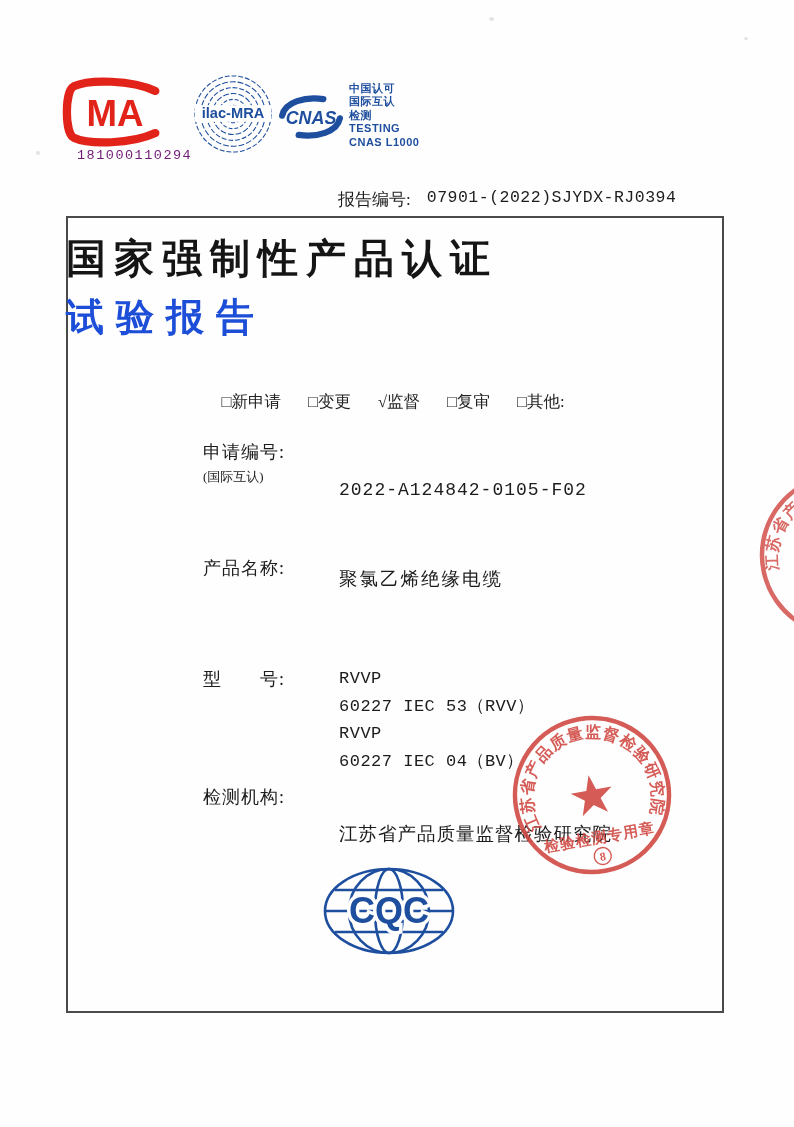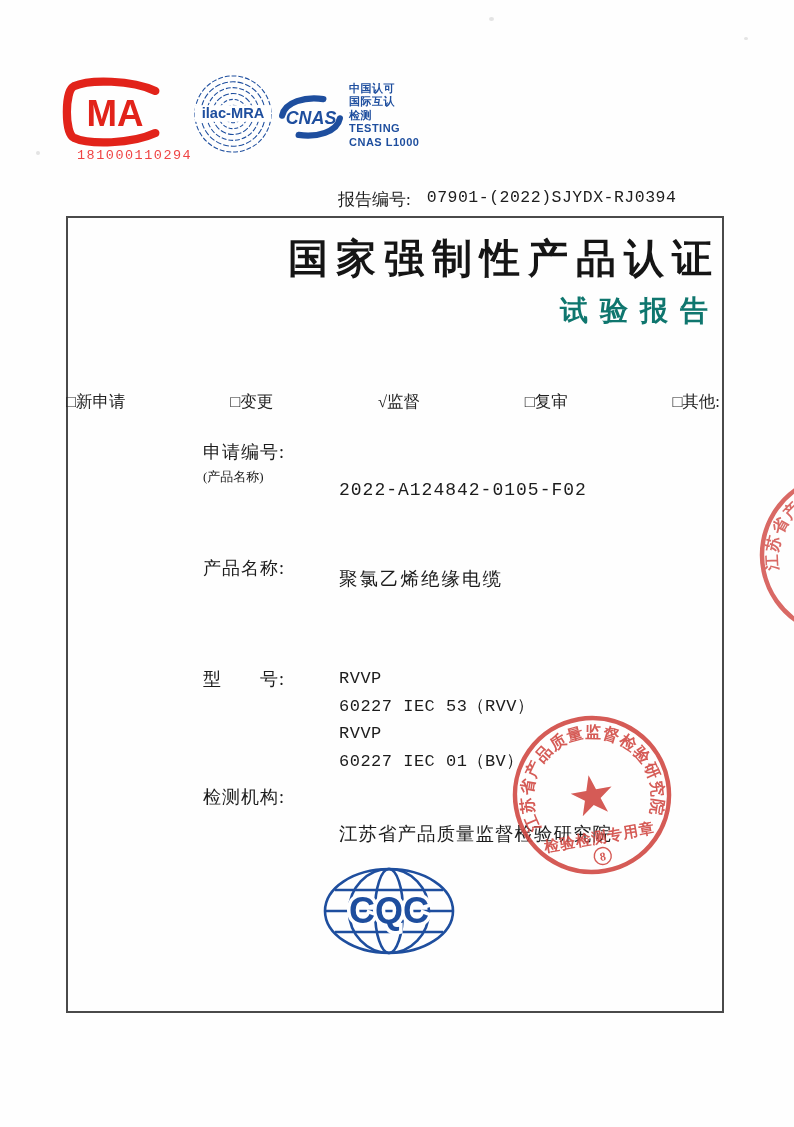--- a/index.html
+++ b/index.html
@@ -3,39 +3,39 @@
 <meta charset="utf-8">
 <style>
   html,body{margin:0;padding:0;}
   body{width:794px;height:1127px;background:#ffffff;overflow:hidden;position:relative;
        font-family:"Liberation Serif","DejaVu Serif",serif;color:#1d1d1d;}
   .page{position:absolute;inset:0;background:#fefefe;overflow:hidden;}
 
   
   .logo-cma{position:absolute;left:60px;top:76px;width:110px;height:72px;}
   .cma-number{position:absolute;left:77px;top:148px;font-family:"Liberation Mono","DejaVu Sans Mono",monospace;
-              font-size:13.5px;letter-spacing:1.5px;color:#ef4444;}
+              font-size:13.5px;letter-spacing:1.5px;color:#701a75;}
   .logo-ilac{position:absolute;left:192px;top:73px;width:82px;height:82px;}
   .logo-cnas{position:absolute;left:278px;top:90px;width:66px;height:54px;}
   .accred{position:absolute;left:349px;top:82px;color:#1e4e9e;font-family:"Liberation Sans","DejaVu Sans",sans-serif;
           font-weight:bold;font-size:11px;line-height:13.4px;letter-spacing:.5px;}
 
   
   .report-no{position:absolute;left:338px;top:188px;font-size:17px;display:flex;gap:16px;white-space:nowrap;}
   .report-no .num{font-family:"Liberation Mono","DejaVu Sans Mono",monospace;font-size:16.5px;letter-spacing:.5px;}
 
   
   .cert-box{position:absolute;left:66px;top:216px;width:654px;height:793px;border:2px solid #4a4a4a;background:transparent;}
 
-  .title1{position:absolute;left:66px;top:231px;width:654px;text-align:right;font-size:40px;
+  .title1{position:absolute;left:66px;top:231px;width:654px;text-align:left;font-size:40px;
           font-weight:600;letter-spacing:8px;color:#151515;}
-  .title2{position:absolute;left:66px;top:292px;width:654px;text-align:right;font-size:28px;
-          font-weight:600;letter-spacing:12px;color:#0f766e;}
+  .title2{position:absolute;left:66px;top:292px;width:654px;text-align:left;font-size:38px;
+          font-weight:600;letter-spacing:12px;color:#1d4ed8;}
 
-  .checkbox-row{position:absolute;left:66px;top:391px;width:654px;display:flex;justify-content:space-between;
+  .checkbox-row{position:absolute;left:66px;top:391px;width:654px;display:flex;justify-content:center;
                 gap:27px;font-size:16.5px;color:#222;white-space:nowrap;}
 
   .field-label{position:absolute;left:203px;font-size:18px;letter-spacing:1px;color:#1c1c1c;}
   .sub-label{position:absolute;left:203px;font-size:13px;color:#1c1c1c;}
   .field-value{position:absolute;left:339px;color:#1c1c1c;margin-top:35px;}
   .mono{font-family:"Liberation Mono","DejaVu Sans Mono",monospace;}
   .v-app{top:445px;font-size:18px;letter-spacing:1px;}
   .v-product{top:531px;font-size:18.5px;letter-spacing:2px;}
   .v-model{top:630px;font-size:17px;line-height:27.5px;letter-spacing:.5px;}
   .v-agency{top:786px;font-size:18.5px;letter-spacing:1px;}
@@ -102,32 +102,32 @@
 
   <div class="checkbox-row">
     <span>□新申请</span>
     <span>□变更</span>
     <span>√监督</span>
     <span>□复审</span>
     <span>□其他:</span>
   </div>
 
   <div class="field-label" style="top:440px;">申请编号:</div>
-  <div class="sub-label" style="top:468px;">(产品名称)</div>
+  <div class="sub-label" style="top:468px;">(国际互认)</div>
   <div class="field-value mono v-app">2022-A124842-0105-F02</div>
 
   <div class="field-label" style="top:556px;">产品名称:</div>
   <div class="field-value v-product">聚氯乙烯绝缘电缆</div>
 
   <div class="field-label" style="top:667px;">型　　号:</div>
   <div class="field-value mono v-model">
     <div>RVVP</div>
     <div>60227 IEC 53（RVV）</div>
     <div>RVVP</div>
-    <div>60227 IEC 01（BV）</div>
+    <div>60227 IEC 04（BV）</div>
   </div>
 
   <div class="field-label" style="top:785px;">检测机构:</div>
   <div class="field-value v-agency">江苏省产品质量监督检验研究院</div>
 
   <svg class="logo-cqc" viewBox="0 0 142 94">
     <g fill="none" stroke="#1e4e9e" stroke-width="2.6">
       <ellipse cx="71" cy="47" rx="64" ry="42"></ellipse>
       <ellipse cx="71" cy="47" rx="40" ry="42"></ellipse>
       <ellipse cx="71" cy="47" rx="14" ry="42"></ellipse>

